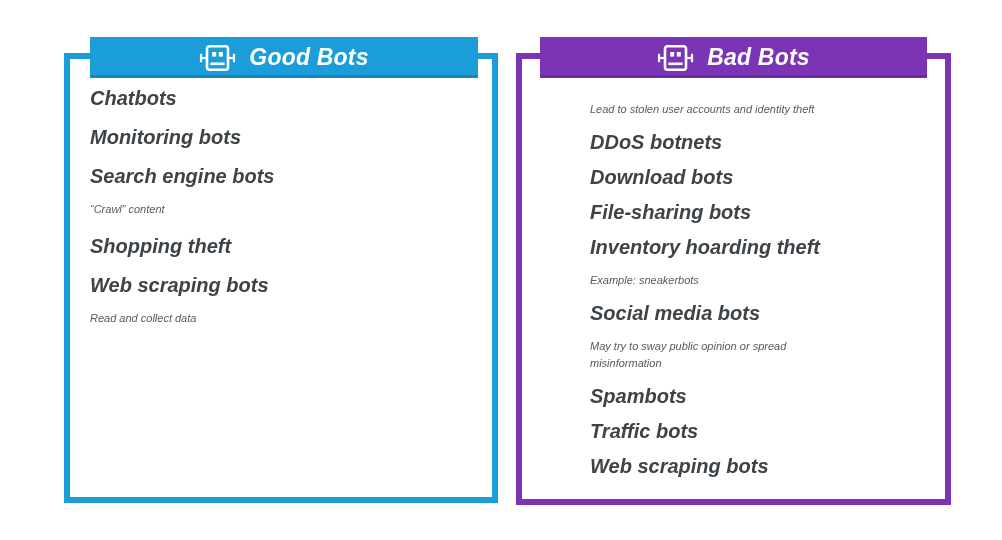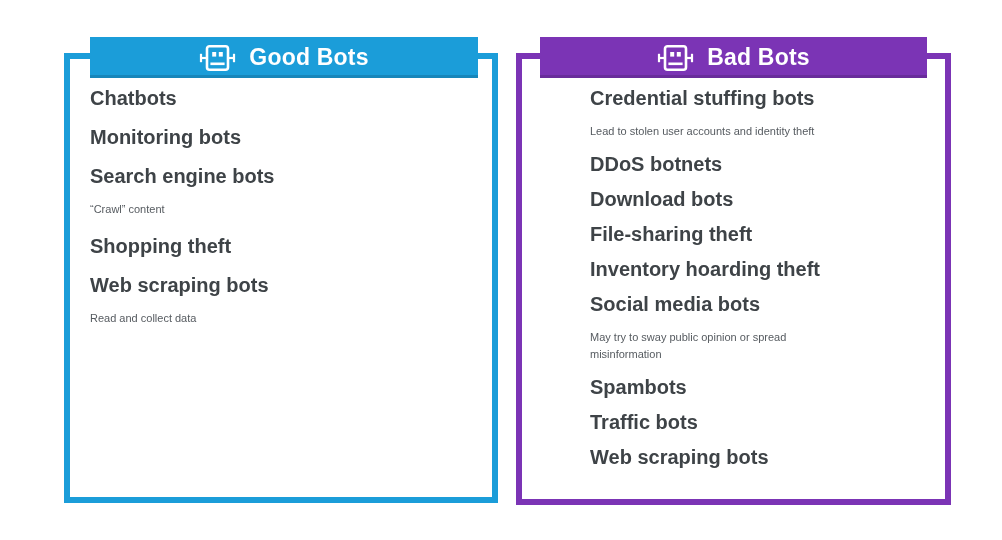--- a/index.html
+++ b/index.html
@@ -3,20 +3,21 @@
 <meta charset="utf-8">
 <style>
   html,body{margin:0;padding:0;}
   body{
     width:1002px;height:540px;position:relative;background:#ffffff;
     font-family:"Liberation Sans", sans-serif;overflow:hidden;
   }
   .panel{
     position:absolute;top:53px;box-sizing:border-box;background:#fff;
     border:6px solid var(--accent,#999);
+    font-style:italic;
   }
   .panel.good{left:64px;width:434px;height:450px;}
   .panel.bad{left:516px;width:435px;height:452px;padding-left:48px;}
   .panel-header{
     position:absolute;top:-22px;height:41px;background:var(--accent,#999);
     color:#fff;display:flex;align-items:center;justify-content:center;gap:13px;
     box-shadow:inset 0 -3px 0 rgba(0,0,0,0.14);
   }
   .panel.good .panel-header{left:20px;right:14px;}
   .panel.bad  .panel-header{left:18px;right:18px;}
@@ -84,34 +85,34 @@
         <line x1="2" y1="15" x2="8" y2="15" stroke="#ffffff" stroke-width="2.2"></line>
         <line x1="2" y1="10.8" x2="2" y2="19.2" stroke="#ffffff" stroke-width="2.2"></line>
         <line x1="29" y1="15" x2="35" y2="15" stroke="#ffffff" stroke-width="2.2"></line>
         <line x1="35" y1="10.8" x2="35" y2="19.2" stroke="#ffffff" stroke-width="2.2"></line>
       </svg>
     </span>
     <span class="panel-title">Bad Bots</span>
   </div>
   <div class="list">
     <div class="item">
-      <div class="label">Credential stuffing bots</div>
       <div class="note">Lead to stolen user accounts and identity theft</div>
     </div>
     <div class="item">
       <div class="label">DDoS botnets</div>
     </div>
     <div class="item">
       <div class="label">Download bots</div>
     </div>
     <div class="item">
-      <div class="label">File-sharing theft</div>
+      <div class="label">File-sharing bots</div>
     </div>
     <div class="item">
       <div class="label">Inventory hoarding theft</div>
+      <div class="note">Example: sneakerbots</div>
     </div>
     <div class="item">
       <div class="label">Social media bots</div>
       <div class="note narrow">May try to sway public opinion or spread misinformation</div>
     </div>
     <div class="item">
       <div class="label">Spambots</div>
     </div>
     <div class="item">
       <div class="label">Traffic bots</div>

